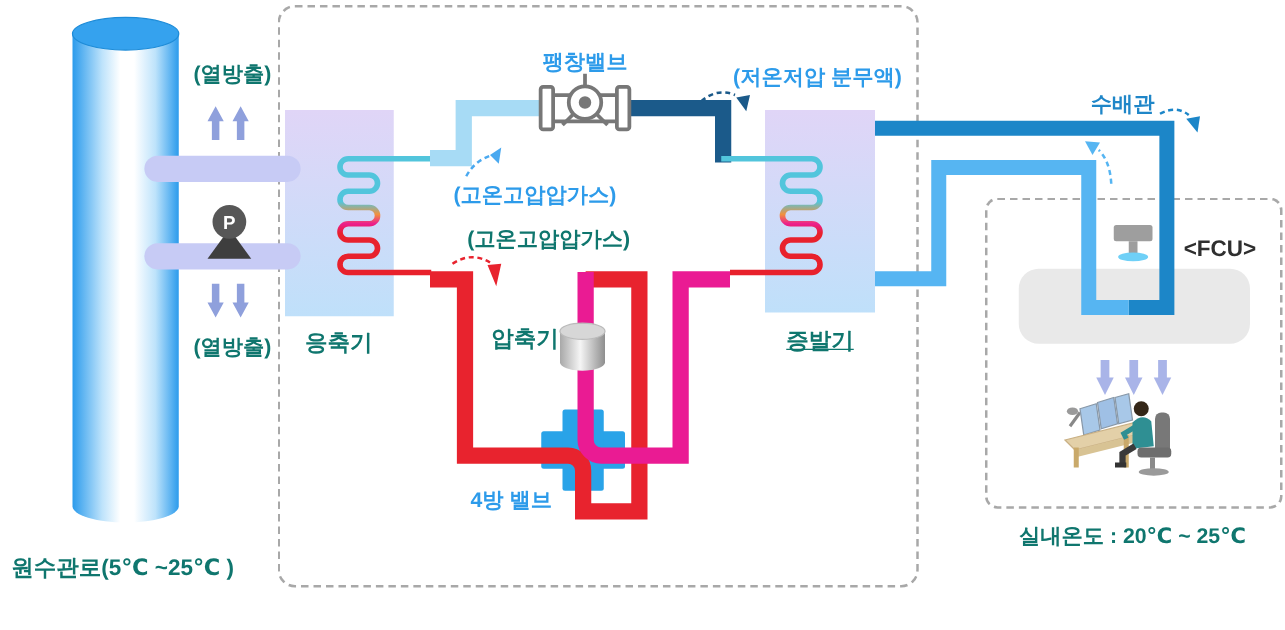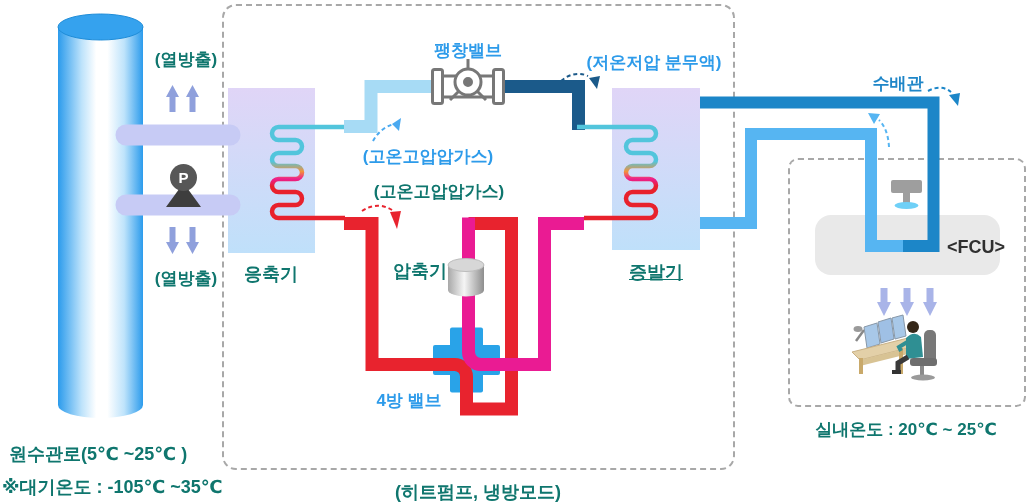--- a/index.html
+++ b/index.html
@@ -9,21 +9,21 @@
   .dashed-box{border:2px dashed #A8A8A8;border-radius:14px;background:transparent;}
   .hx-box{background:linear-gradient(180deg,#E0D5F7 0%,#D5D9F8 35%,#BFE0FA 100%);}
   .fcu-body{background:#E9E9E9;border-radius:16px;}
   #pipes{position:absolute;left:0;top:0;z-index:2;}
   .label{position:absolute;z-index:3;font-weight:700;white-space:nowrap;
          transform:translate(-50%,-50%);font-size:17px;color:#0f766e;}
   .label-left{transform:translateY(-50%);}
   .blue{color:#2D9BEA;}
   .teal{color:#1F86C8;}
   .red{color:#0f766e;}
-  .dark{color:#2F2F2F;margin-top:48px;}
+  .dark{color:#2F2F2F;}
   .big{font-size:18px;}
 </style>
 </head>
 <body>
 
 <div id="stage">
 
   <div class="box dashed-box" style="left:222px;top:4px;width:509px;height:462px;"></div>
   <div class="box dashed-box" style="left:788px;top:158px;width:234px;height:245px;border-radius:10px;"></div>
 
@@ -181,15 +181,13 @@
   <div class="label blue" style="left:409px;top:400px;">4방 밸브</div>
   <div class="label blue" style="left:428px;top:156px;">(고온고압압가스)</div>
   <div class="label red" style="left:439px;top:191px;">(고온고압압가스)</div>
   <div class="label blue" style="left:654px;top:62px;">(저온저압 분무액)</div>
 
   <div class="label teal" style="left:898px;top:83px;">수배관</div>
   <div class="label big dark" style="left:976px;top:199px;">&lt;FCU&gt;</div>
   <div class="label" style="left:906px;top:429px;">실내온도 : 20℃ ~ 25℃</div>
 
   <div class="label big label-left" style="left:9px;top:454px;">원수관로(5℃ ~25℃ )</div>
-  <div class="label big label-left" style="left:2px;top:487px;">※대기온도 : -105℃ ~35℃</div>
-  <div class="label big" style="left:478px;top:492px;">(히트펌프, 냉방모드)</div>
 </div>
 
 </body></html>

